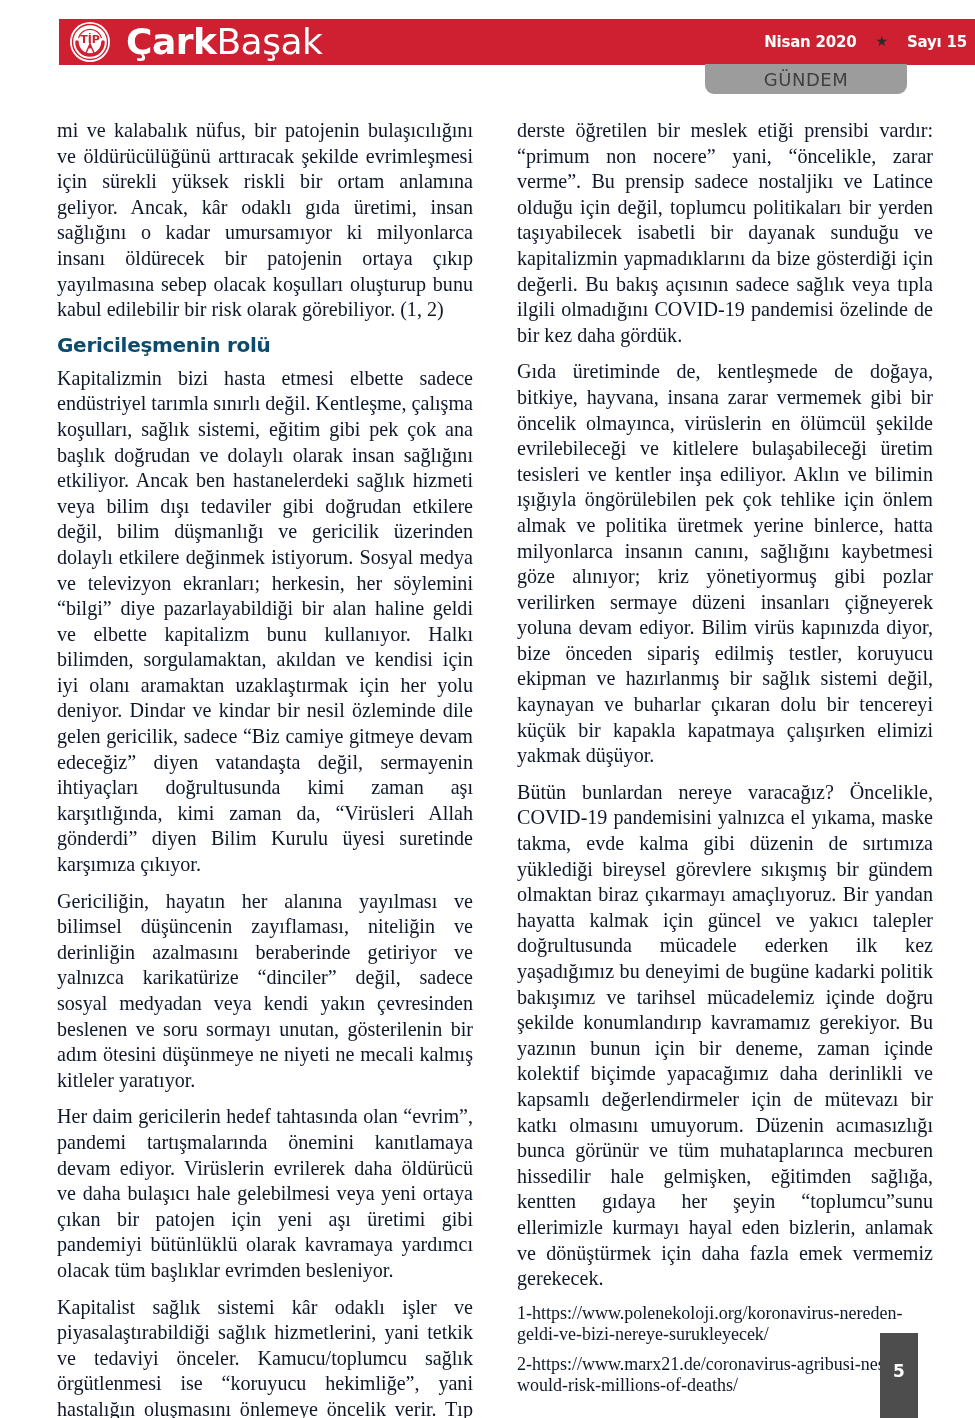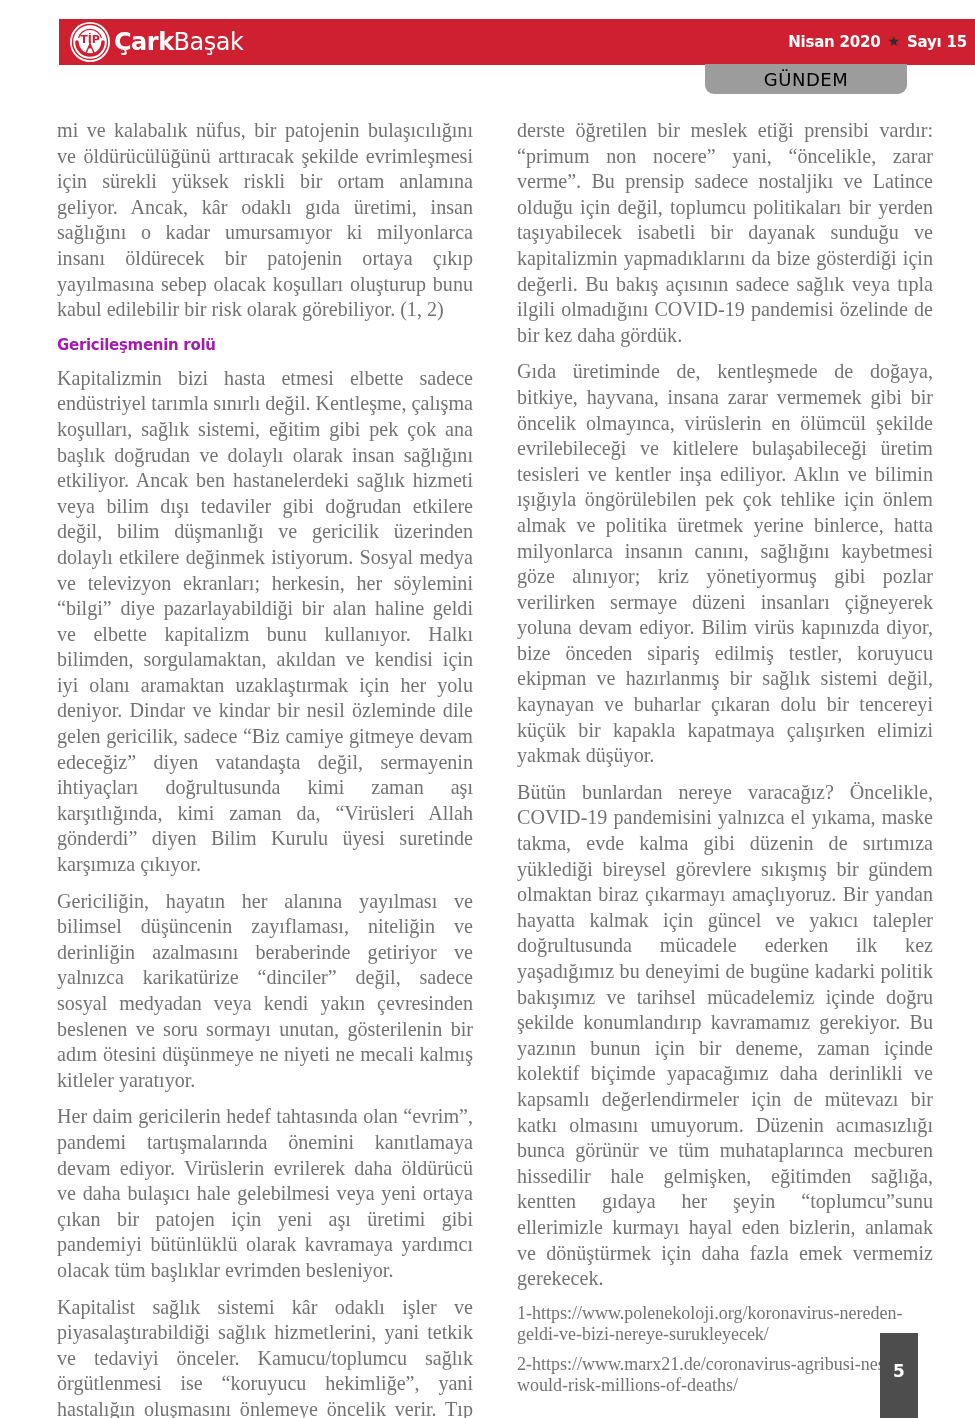--- a/index.html
+++ b/index.html
@@ -36,41 +36,41 @@
     background: #ffffff;
     position: relative;
     flex: 0 0 auto;
     overflow: hidden;
     display: flex;
     align-items: center;
     justify-content: center;
   }
   .logo-emblem svg { display: block; }
   .masthead {
-    margin-left: 4px;
-    font-family: "DejaVu Sans", sans-serif;
-    font-size: 24px;
+    margin-left: 16px;
+    font-family: "DejaVu Sans", sans-serif;
+    font-size: 36px;
     line-height: 1;
     letter-spacing: -0.5px;
     color: #ffffff;
     font-weight: bold;
     white-space: nowrap;
   }
   .masthead .mast-strong { font-weight: 700; }
   .masthead .mast-light { font-weight: 400; }
   .issue-info {
     margin-left: auto;
     font-family: "DejaVu Sans", sans-serif;
     font-size: 15px;
     font-weight: bold;
     color: #ffffff;
     white-space: nowrap;
     display: flex;
     align-items: center;
-    gap: 7px;
+    gap: 19px;
     letter-spacing: -0.2px;
   }
   .issue-star {
     color: #2b2b2b;
     font-size: 14px;
     line-height: 1;
     position: relative;
     top: -1px;
   }
 
@@ -81,21 +81,21 @@
     top: 64px;
     width: 202px;
     height: 30px;
     background: #9c9c9c;
     border-radius: 0 0 9px 9px;
     display: flex;
     align-items: center;
     justify-content: center;
     font-family: "DejaVu Sans", sans-serif;
     font-size: 18px;
-    color: #000000;
+    color: #404040;
     letter-spacing: 0.5px;
   }
 
   
   .columns {
     position: absolute;
     left: 57px;
     top: 118px;
     width: 876px;
     display: flex;
@@ -104,31 +104,31 @@
   .col {
     width: 416px;
   }
   .col p {
     margin: 0 0 11px 0;
     font-family: "Liberation Serif", serif;
     font-size: 20.1px;
     line-height: 25.6px;
     text-align: justify;
     text-justify: inter-word;
-    color: #737373;
+    color: #0f172a;
     hyphens: manual;
   }
   .col p:last-child { margin-bottom: 0; }
   .col h2 {
     margin: 2px 0 9px 0;
     font-family: "DejaVu Sans", sans-serif;
-    font-size: 15px;
+    font-size: 20px;
     line-height: 23px;
     font-weight: bold;
-    color: #a21caf;
+    color: #0c4a6e;
     letter-spacing: -0.3px;
   }
   .ref {
     margin: 0 0 9px 0 !important;
     font-size: 18px !important;
     line-height: 21px !important;
     text-align: left !important;
   }
 
   

